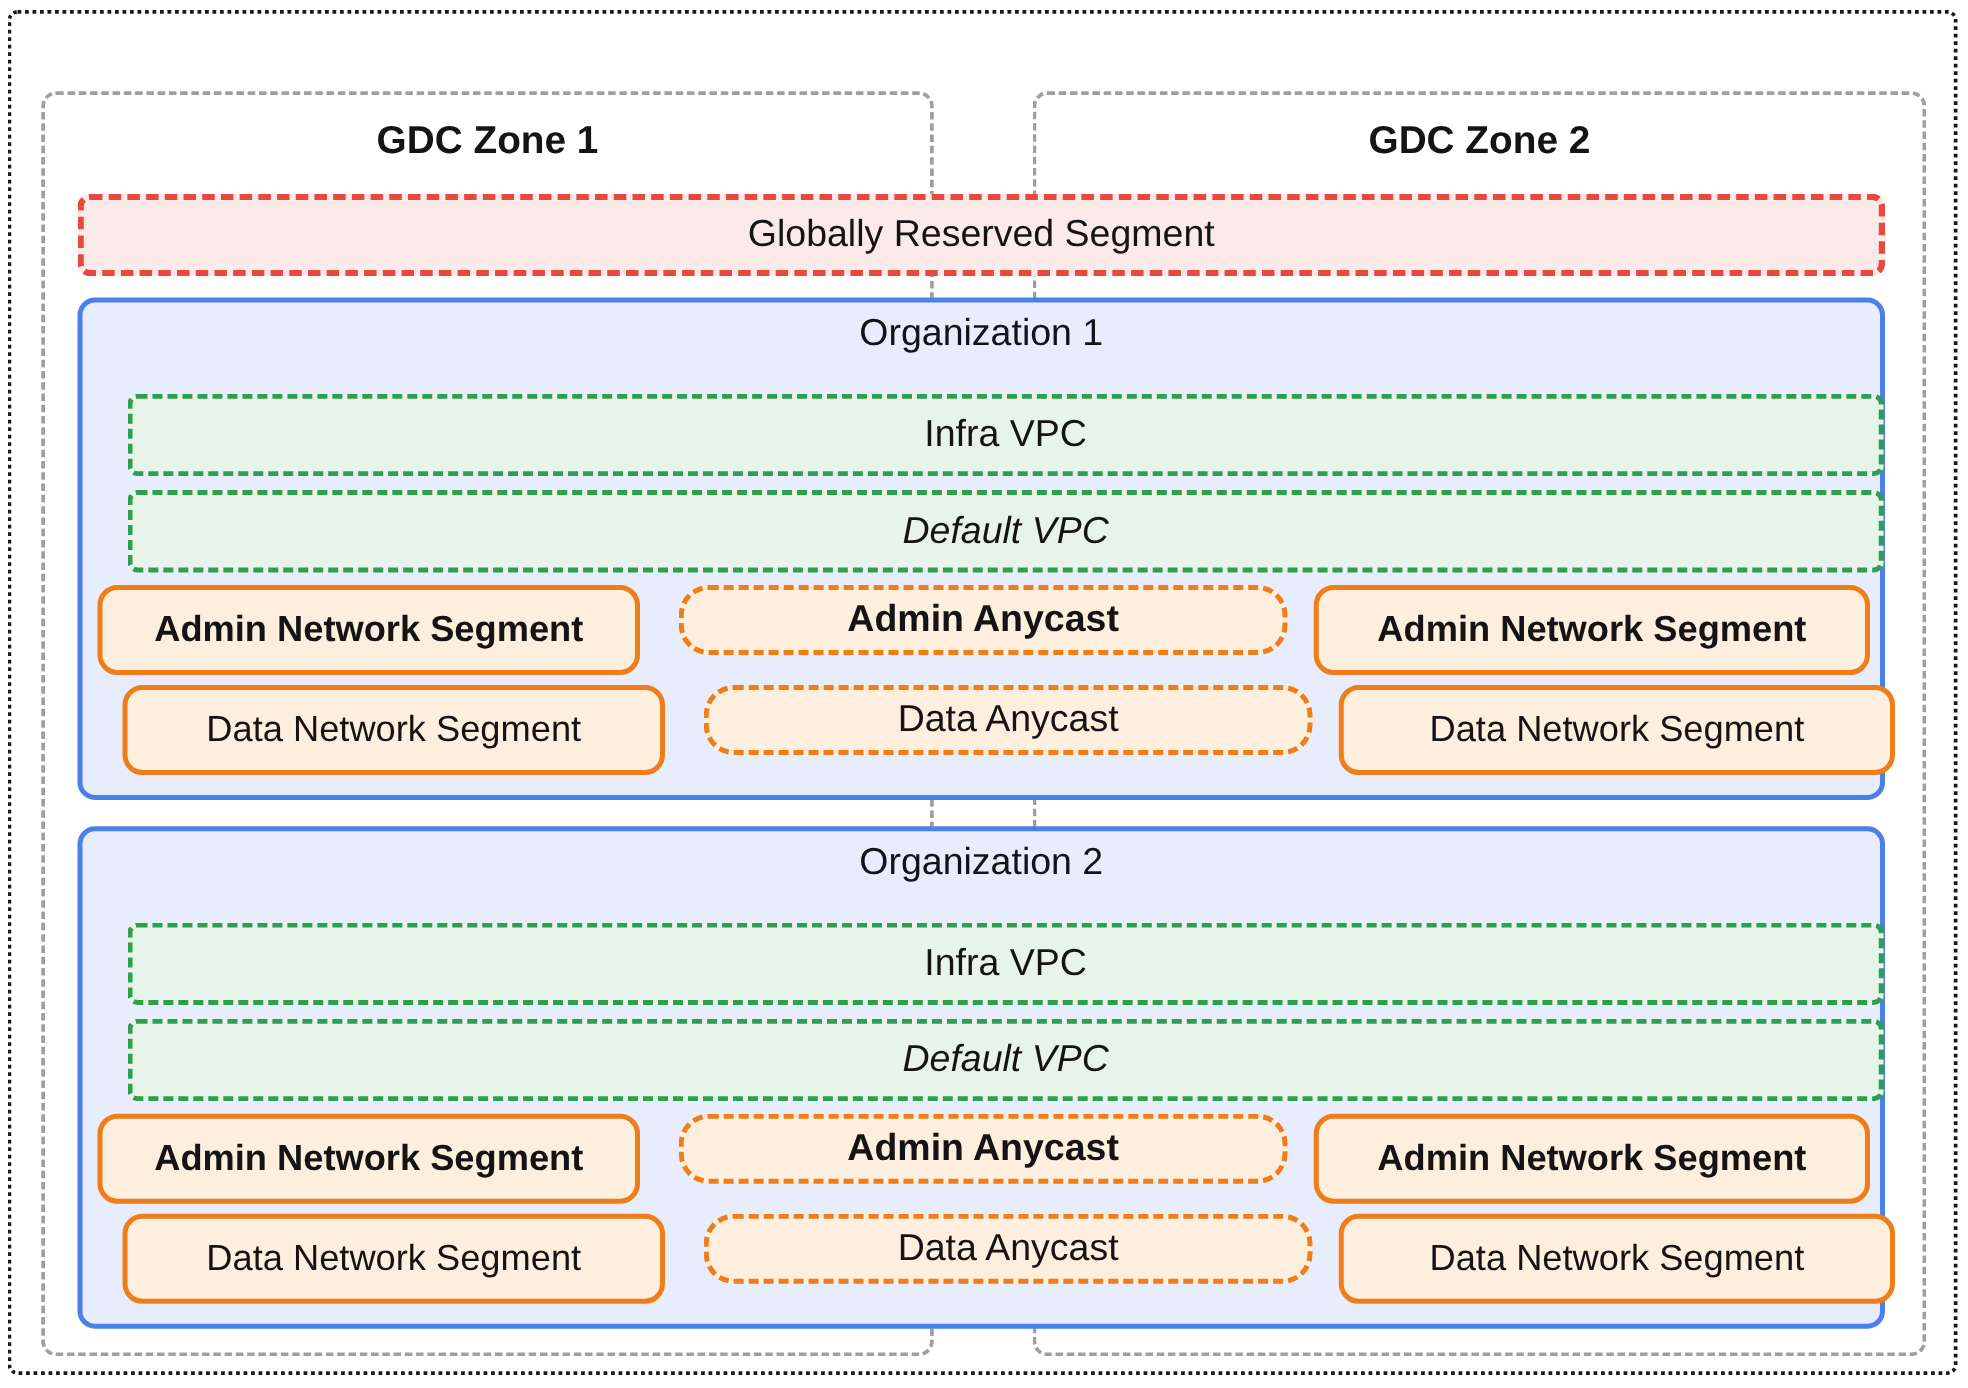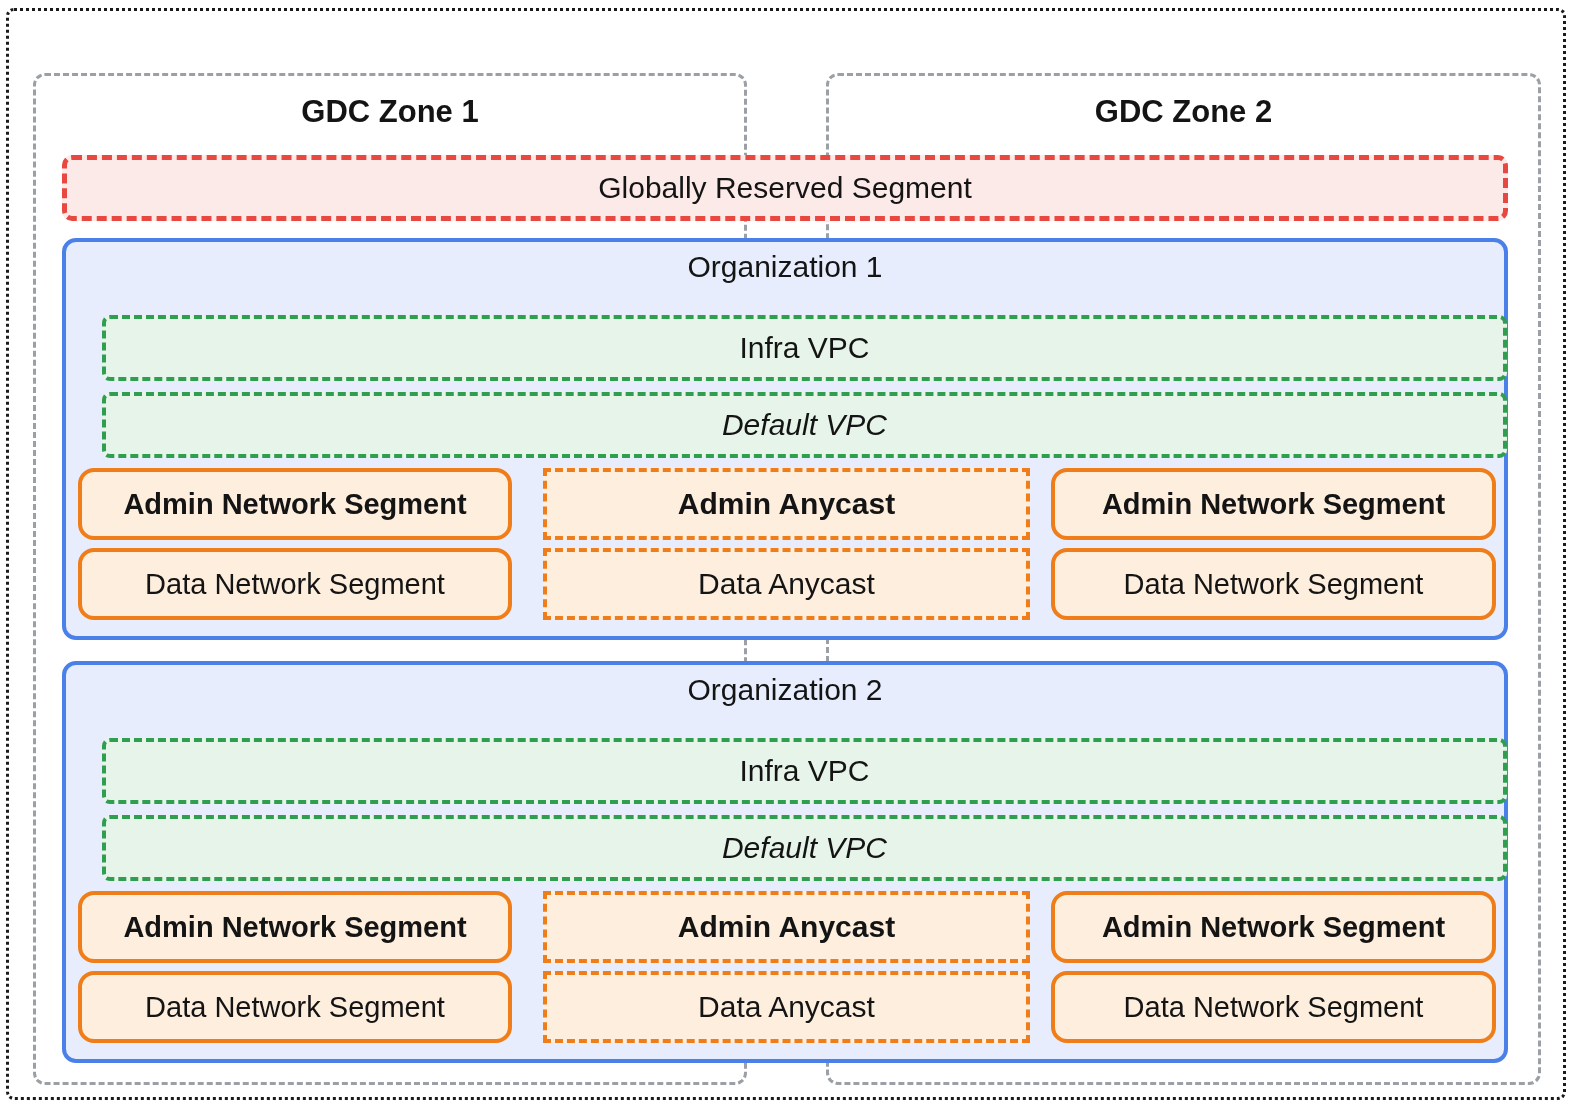--- a/index.html
+++ b/index.html
@@ -71,28 +71,28 @@
   .vpc-default { top: 150px; font-style: italic; }
 
   .seg {
     height: 72px;
     border: 4px solid var(--segment-border, #ef7d1a);
     background: var(--segment-fill, #fdeede);
     border-radius: 16px;
     font-size: 29px;
   }
   .anycast {
-    height: 72px;
+    height: 56px;
     border: 4px dashed var(--segment-border, #ef7d1a);
     background: var(--segment-fill, #fdeede);
-    border-radius: 0;
+    border-radius: 24px;
     font-size: 30px;
   }
   .row-admin { top: 226px; font-weight: bold; }
-  .row-data  { top: 306px; }
+  .row-data  { top: 306px; margin-left: 20px; }
   .seg-left    { left: 12px;  width: 434px; }
   .anycast-mid { left: 477px; width: 487px; }
   .seg-right   { left: 985px; width: 445px; }
 </style>
 </head>
 <body>
 
 <div id="canvas">
 
   <div class="abs universe-boundary"></div>

